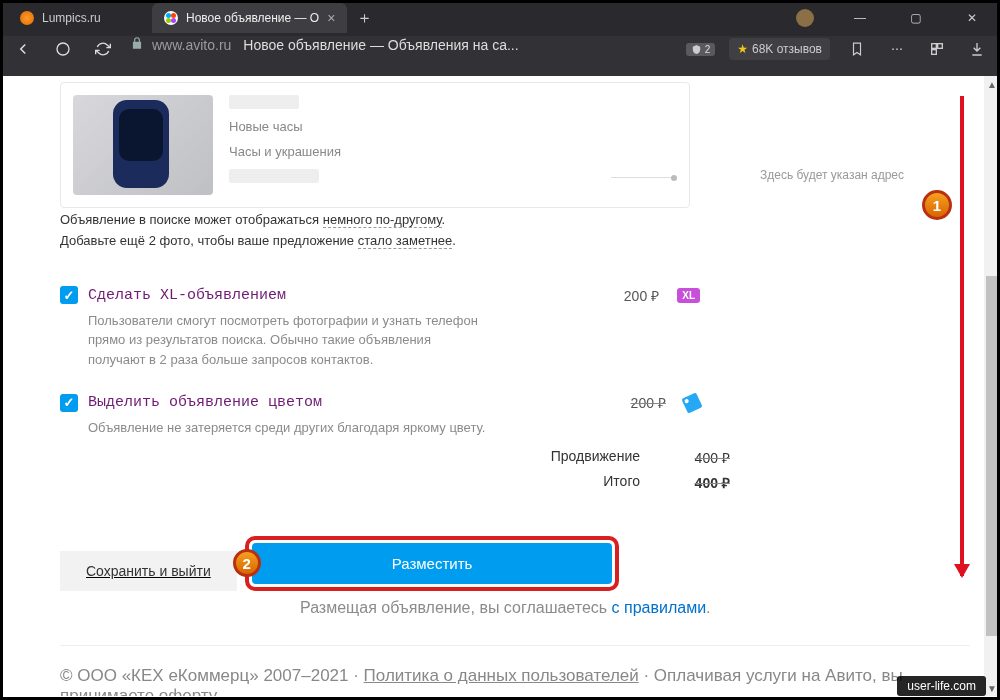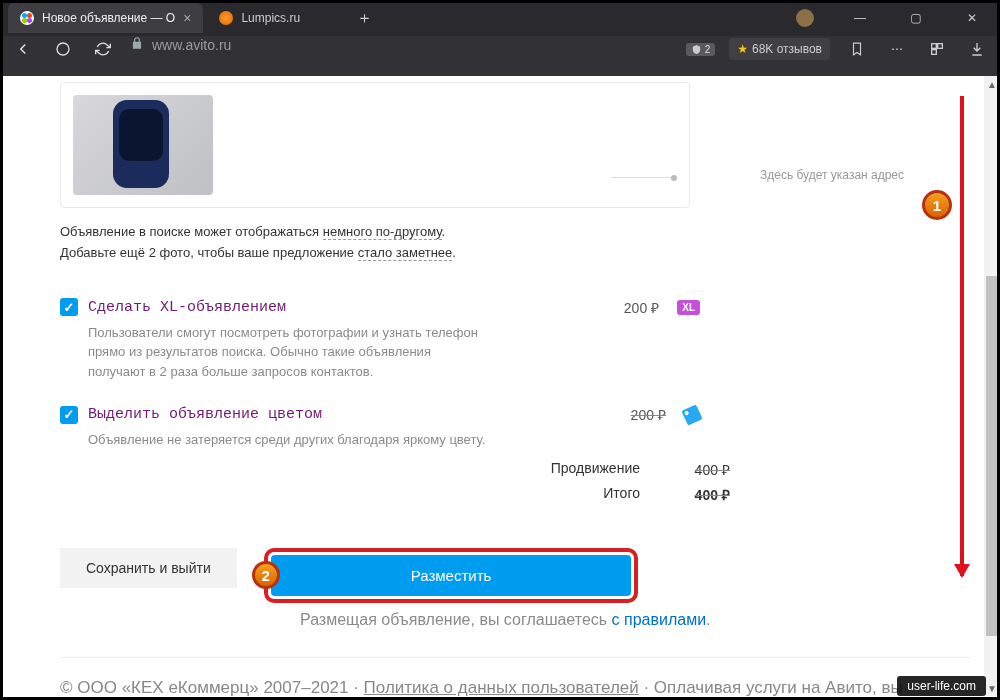--- a/index.html
+++ b/index.html
@@ -33,41 +33,41 @@
   
   .preview-card { border:1px solid #e8e8e8; border-radius:4px; padding:12px; display:flex; gap:16px; margin-top:6px; position:relative; }
   .preview-img { width:140px; height:100px; background: linear-gradient(135deg,#d8d8dc 0%, #bfc0c4 100%); border-radius:4px; position:relative; overflow:hidden; }
   .watch-body { position:absolute; left:40px; top:5px; width:56px; height:88px; background:#1a2b5c; border-radius:14px; }
   .watch-screen { position:absolute; left:46px; top:14px; width:44px; height:52px; background:#0a1530; border-radius:10px; }
   .preview-lines { display:flex; flex-direction:column; gap:10px; font-size:13px; color:#888; }
   .skel { background:#eee; height:14px; border-radius:2px; }
   .addr-dot { position:absolute; right:12px; top:92px; width:6px; height:6px; background:#bbb; border-radius:50%; }
   .addr-line { position:absolute; right:18px; top:94px; width:60px; height:1px; background:#ddd; }
   
-  .hints { font-size:13px; color:#333; margin-top:14px; line-height:1.6; }
+  .hints { font-size:13px; color:#333; margin-top:2px; line-height:1.6; }
   .dotted { border-bottom:1px dashed #999; }
   
   .option-row { margin-top:34px; }
   .option-head { display:flex; align-items:center; gap:10px; }
   .checkbox { width:18px; height:18px; background:#009cf0; border-radius:3px; display:flex; align-items:center; justify-content:center; color:#fff; font-size:13px; font-weight:bold; flex-shrink:0; cursor:pointer;}
   .option-title { font-size:15px; color:#701a75; flex:1;font-family:Liberation Mono, monospace; }
   .option-price { font-size:14px; color:#555; margin-right:8px; }
   .ruble-strike { text-decoration: line-through; text-decoration-color:#888; }
   .xl-badge { background:#c74fd9; color:#fff; font-size:10px; font-weight:bold; padding:2px 5px; border-radius:3px; }
   .color-tag { display:inline-block; width:16px; height:16px; background:#26a9f5; transform:rotate(-25deg); border-radius:2px; position:relative; }
   .color-tag::after{content:""; position:absolute; width:4px; height:4px; background:#fff; border-radius:50%; top:2px; left:2px;}
   .option-desc { font-size:13px; color:#8b8b8b; margin-left:28px; margin-top:6px; line-height:1.5; max-width:400px; }
   
   .totals { margin-top:10px; font-size:14px; color:#333; }
   .total-row { display:flex; justify-content:flex-end; gap:30px; margin-bottom:6px; padding-right:240px;}
   .total-label { width:120px; text-align:right; }
   .total-val { width:60px; text-align:right; }
   .total-val.bold { font-weight:bold; }
   
-  .actions { display:flex; align-items:flex-start; gap:27px; margin-top:44px; }
+  .actions { display:flex; align-items:flex-end; gap:8px; margin-top:44px;text-decoration:underline; }
   .btn-save { background:#f2f2f2; border:none; padding:12px 26px; font-size:14px; color:#333; cursor:pointer; }
   .btn-primary-wrap { border:4px solid #d92020; border-radius:10px; padding:3px; position:relative; }
   .btn-primary { background:#009cf0; color:#fff; border:none; padding:12px 140px; font-size:15px; cursor:pointer; border-radius:4px;}
   .num-badge { position:absolute; width:28px; height:28px; border-radius:50%; background:linear-gradient(#f5a020,#d96500); border:3px solid #b83010; color:#fff; font-weight:bold; display:flex; align-items:center; justify-content:center; font-size:15px; }
   .badge-2 { left:-16px; top:50%; transform:translateY(-50%); }
   .terms { font-size:16px; color:#8b8b8b; margin-left:240px; margin-top:8px; }
   .terms a { color:#0070cc; text-decoration:none; }
   
   .footer-line { border-top:1px solid #eee; margin-top:28px; padding-top:20px; font-size:17px; color:#888; }
   .footer-line a { color:#888; }
@@ -83,33 +83,33 @@
   .anno-arrow::after { content:""; position:absolute; bottom:-2px; left:-6px; border-left:8px solid transparent; border-right:8px solid transparent; border-top:14px solid #e01020; }
   .badge-1 { position:absolute; right:48px; top:190px; width:30px; height:30px; border-radius:50%; background:linear-gradient(#f5a020,#d96500); border:3px solid #b83010; color:#fff; font-weight:bold; display:flex; align-items:center; justify-content:center; font-size:15px; }
   
   .watermark { position:absolute; right:14px; bottom:4px; background:rgba(0,0,0,0.85); color:#fff; font-size:12px; padding:3px 10px; font-family:Arial; border-radius:3px;}
   .outer-border { position:absolute; inset:0; border:3px solid #000; pointer-events:none; }
 </style>
 </head>
 <body>
 
 <div class="browser-titlebar">
+  <div class="tab">
+    <span class="tab-favicon" style="background:radial-gradient(#ff9a2a,#e06a00);"></span>
+    <span>Lumpics.ru</span>
+  </div>
   <div class="tab active">
     <span class="tab-favicon" style="background:#fff; position:relative;">
       <span style="position:absolute;width:5px;height:5px;border-radius:50%;background:#0af;left:2px;top:2px;"></span>
       <span style="position:absolute;width:5px;height:5px;border-radius:50%;background:#f40;right:2px;top:2px;"></span>
       <span style="position:absolute;width:5px;height:5px;border-radius:50%;background:#9c0;left:2px;bottom:2px;"></span>
       <span style="position:absolute;width:5px;height:5px;border-radius:50%;background:#a4f;right:2px;bottom:2px;"></span>
     </span>
     <span>Новое объявление — О</span>
     <span class="tab-close">×</span>
-  </div>
-  <div class="tab">
-    <span class="tab-favicon" style="background:radial-gradient(#ff9a2a,#e06a00);"></span>
-    <span>Lumpics.ru</span>
   </div>
   <div class="new-tab-btn">＋</div>
   <div class="win-controls">
     <span class="avatar-small"></span>
     <span class="win-btn">—</span>
     <span class="win-btn">▢</span>
     <span class="win-btn">✕</span>
   </div>
 </div>
 
@@ -130,20 +130,21 @@
         <path d="M3.5 9a9 9 0 0114.8-3L23 10M1 14l4.7 4a9 9 0 0014.8-3"></path>
       </svg>
   </span>
   <div class="addressbar">
     <span class="lock-ic">
       <svg width="14" height="14" viewBox="0 0 24 24" fill="#9aa">
           <path d="M12 2a5 5 0 00-5 5v3H5v12h14V10h-2V7a5 5 0 00-5-5zm-3 5a3 3 0 016 0v3H9V7z"></path>
         </svg>
     </span>
     <span class="url-host">www.avito.ru</span>
+    <span class="url-title">Новое объявление — Объявления на са...</span>
   </div>
   <div class="toolbar-right">
     <span class="badge-count">
       <svg width="11" height="11" viewBox="0 0 24 24" fill="#ccc">
           <path d="M12 2l8 4v6c0 5-3.4 9.3-8 10-4.6-.7-8-5-8-10V6l8-4z"></path>
         </svg>
       <span>2</span>
     </span>
     <span class="reviews-btn">
       <span class="star">★</span>
@@ -171,20 +172,26 @@
 </div>
 
 <div class="page">
   <div class="content">
     <div style="position:relative;">
       <div class="preview-card" style="width:630px;">
         <div class="preview-img">
           <div class="watch-body"></div>
             <div class="watch-screen"></div>
         </div>
+        <div class="preview-lines">
+          <div class="skel" style="width:70px;"></div>
+          <span>Новые часы</span>
+          <span>Часы и украшения</span>
+          <div class="skel" style="width:90px;"></div>
+        </div>
         <div class="addr-dot"></div>
         <div class="addr-line"></div>
       </div>
       <span style="position:absolute; left:700px; top:86px; font-size:12px; color:#999;">Здесь будет указан адрес</span>
     </div>
 
     <div class="hints">
       <div>
         <span>Объявление в поиске может отображаться </span><span class="dotted">немного по-другому</span><span>.</span>
       </div>

